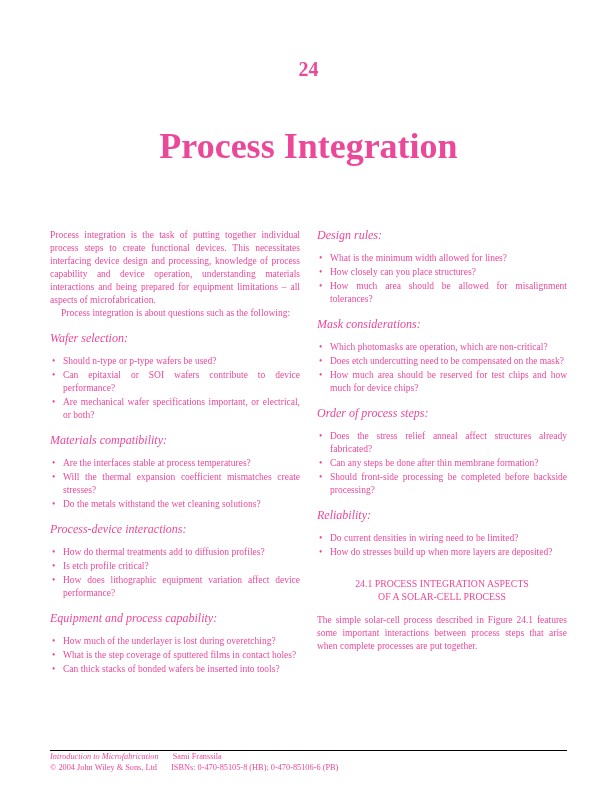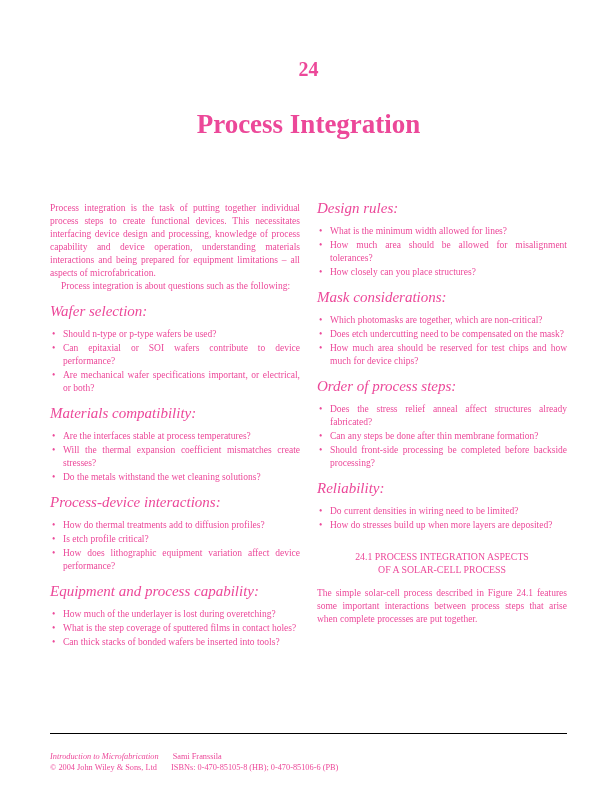--- a/index.html
+++ b/index.html
@@ -17,39 +17,39 @@
   .content {
     position:absolute; top:58px; left:50px; right:48px;
   }
   .chapter-number {
     text-align:center;
     font-size:20px;
     font-weight:bold;
   }
   .chapter-title {
     text-align:center;
-    font-size:27px;
+    font-size:36px;
     font-weight:bold;
-    margin-top:28px;
+    margin-top:44px;
     margin-bottom:62px;
   }
   .columns {
     display:flex;
     gap:17px;
     font-size:9.5px;
     line-height:13px;
     text-align:justify;
   }
   .col { flex:1 1 0; min-width:0; }
   .para { margin:0; }
   .para.indent { text-indent:11px; }
   .runhead {
     font-style:italic;
     font-weight:normal;
-    font-size:15px;
+    font-size:12px;
     margin:12px 0 10px 0;
   }
   ul.bullets { list-style:none; padding-left:13px; margin:0; }
   ul.bullets li { position:relative; margin:0 0 1px 0; }
   ul.bullets li::before {
     content:"\2022";
     position:absolute;
     left:-11px;
     top:0;
   }
@@ -58,21 +58,21 @@
     font-size:9.8px;
     font-weight:normal;
     line-height:13px;
     text-align:center;
   }
   .subbody { margin-top:11px; }
   .footer {
     position:absolute;
     left:50px; right:48px; bottom:27px;
     border-top:1px solid #000;
-    padding-top:17px;
+    padding-top:0;
     font-size:8.3px;
     line-height:11px;
     text-align:left;
   }
   .footer .book-title { font-style:italic; }
   .footer .sep { display:inline-block; width:14px; }
 </style>
 </head>
 <body>
 
@@ -124,29 +124,29 @@
           </ul>
         </section>
       </div>
 
       <div class="col">
 
         <section>
           <h3 class="runhead" style="margin-top:0;">Design rules:</h3>
           <ul class="bullets">
             <li>What is the minimum width allowed for lines?</li>
+            <li>How closely can you place structures?</li>
             <li>How much area should be allowed for misalignment tolerances?</li>
-            <li>How closely can you place structures?</li>
           </ul>
         </section>
 
         <section>
           <h3 class="runhead">Mask considerations:</h3>
           <ul class="bullets">
-            <li>Which photomasks are together, which are non-critical?</li>
+            <li>Which photomasks are operation, which are non-critical?</li>
             <li>Does etch undercutting need to be compensated on the mask?</li>
             <li>How much area should be reserved for test chips and how much for device chips?</li>
           </ul>
         </section>
 
         <section>
           <h3 class="runhead">Order of process steps:</h3>
           <ul class="bullets">
             <li>Does the stress relief anneal affect structures already fabricated?</li>
             <li>Can any steps be done after thin membrane formation?</li>

